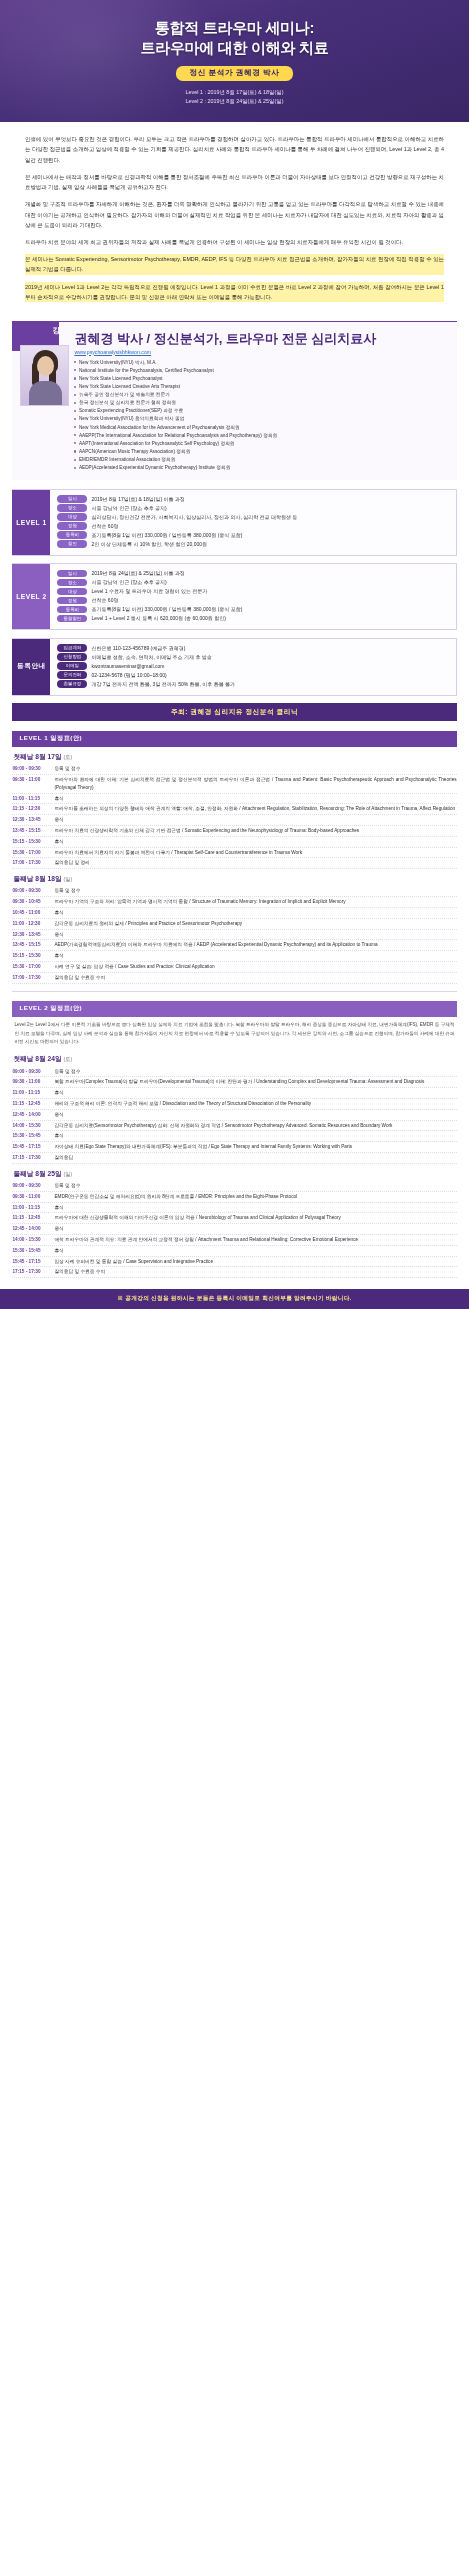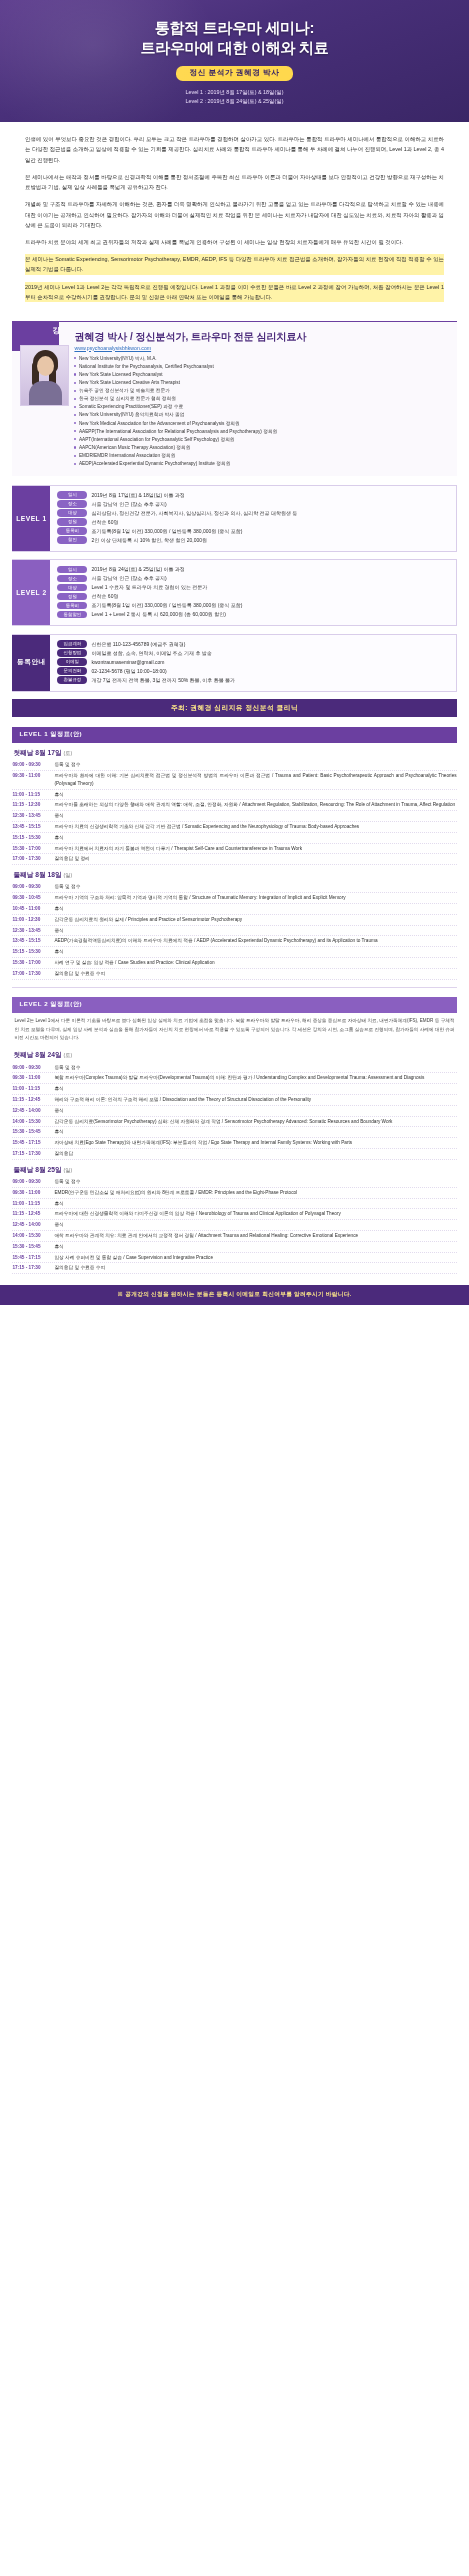--- a/index.html
+++ b/index.html
@@ -83,21 +83,21 @@
     color: #fff;
     font-size: 7.7px;
     font-weight: bold;
     letter-spacing: 3.1px;
     text-align: center;
     line-height: 17.5px;
     text-indent: 3.1px;
     padding-left: 37px;
   }
   .ins-name {
-    font-size: 10px;
+    font-size: 13px;
     font-weight: bold;
     color: #4b2a7b;
     margin-bottom: 1px;
   }
   .ins-site {
     font-size: 5.2px;
     color: #2f6fbf;
     margin-bottom: 4.1px;
     text-decoration: underline;
   }

